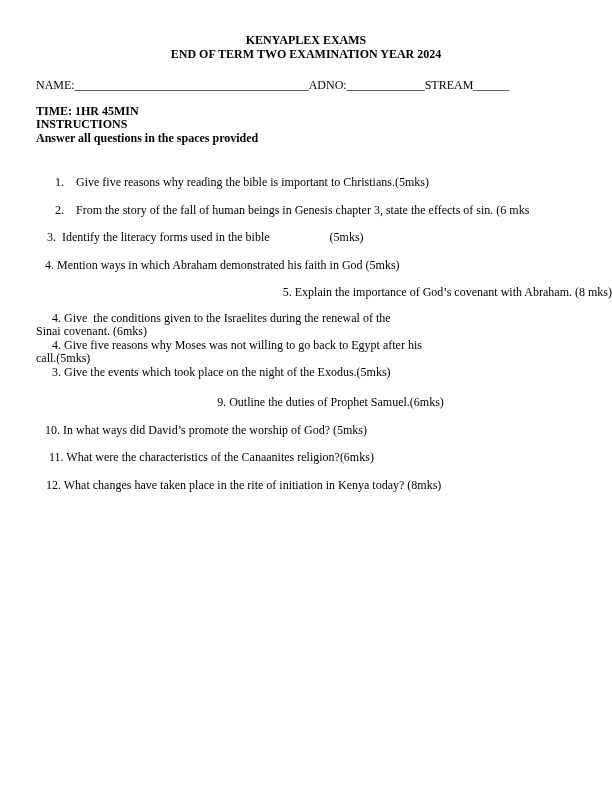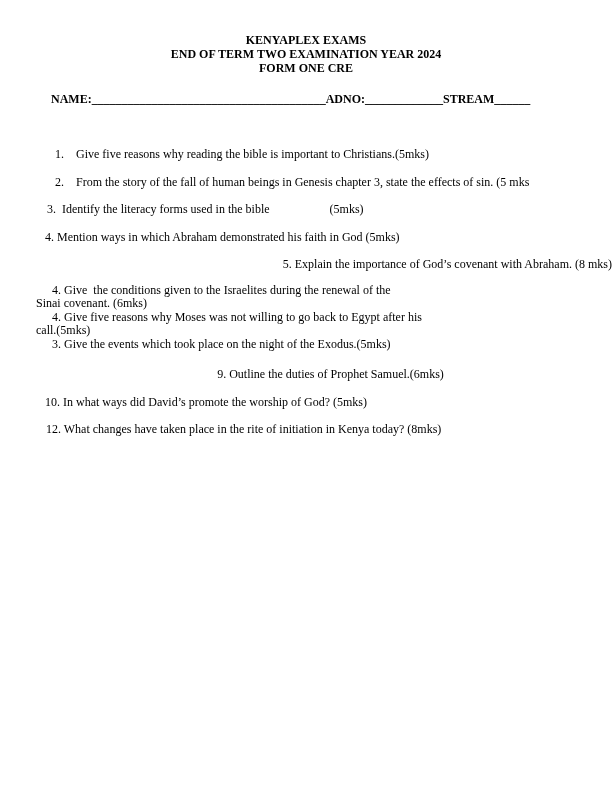--- a/index.html
+++ b/index.html
@@ -13,33 +13,33 @@
     font-size: 12px;
     overflow: hidden;
   }
   .header {
     padding-top: 33px;
     text-align: center;
     font-weight: bold;
     line-height: 14px;
   }
   .name-row {
-    margin: 17px 36px 0 51px;
-    font-weight: bold;
+    margin: 17px 36px 0 36px;
+    font-weight: normal;
     line-height: 14px;
     white-space: pre;
   }
   .name-row span { white-space: pre; }
   .meta {
     margin: 12.5px 36px 0 36px;
     font-weight: bold;
     line-height: 13.5px;
   }
   .questions {
-    margin: 42px 0 0 36px;
+    margin: 31px 0 0 36px;
     line-height: 13.5px;
   }
   .q {
     margin-top: 14px;
     white-space: pre;
   }
   .q1  { margin-top: 0;  text-indent: 19px; }
   .q2  { text-indent: 19px; }
   .q3  { text-indent: 11px; }
   .q4  { text-indent: 9px; }
@@ -53,35 +53,40 @@
   .q12 { text-indent: 10px; }
 </style>
 </head>
 <body>
 
 <div class="page">
 
   <div class="header">
     <div>KENYAPLEX EXAMS</div>
     <div>END OF TERM TWO EXAMINATION YEAR 2024</div>
-    <div>FORM ONE CRE</div>
   </div>
 
   <div class="name-row"><span>NAME:</span><span>_______________________________________</span><span>ADNO:</span><span>_____________</span><span>STREAM</span><span>______</span></div>
 
+  <div class="meta">
+    <div>TIME: 1HR 45MIN</div>
+    <div>INSTRUCTIONS</div>
+    <div>Answer all questions in the spaces provided</div>
+  </div>
 
   <div class="questions">
     <div class="q q1">1.    Give five reasons why reading the bible is important to Christians.(5mks)</div>
-    <div class="q q2">2.    From the story of the fall of human beings in Genesis chapter 3, state the effects of sin. (5 mks</div>
+    <div class="q q2">2.    From the story of the fall of human beings in Genesis chapter 3, state the effects of sin. (6 mks</div>
     <div class="q q3">3.  Identify the literacy forms used in the bible                    (5mks)</div>
     <div class="q q4">4. Mention ways in which Abraham demonstrated his faith in God (5mks)</div>
     <div class="q q5">5. Explain the importance of God’s covenant with Abraham. (8 mks)</div>
     <div class="q q6">4. Give  the conditions given to the Israelites during the renewal of the
 Sinai covenant. (6mks)</div>
     <div class="q q7">4. Give five reasons why Moses was not willing to go back to Egypt after his
 call.(5mks)</div>
     <div class="q q8">3. Give the events which took place on the night of the Exodus.(5mks)</div>
     <div class="q q9">9. Outline the duties of Prophet Samuel.(6mks)</div>
     <div class="q q10">10. In what ways did David’s promote the worship of God? (5mks)</div>
+    <div class="q q11">11. What were the characteristics of the Canaanites religion?(6mks)</div>
     <div class="q q12">12. What changes have taken place in the rite of initiation in Kenya today? (8mks)</div>
   </div>
 
 </div>
 
 </body></html>

